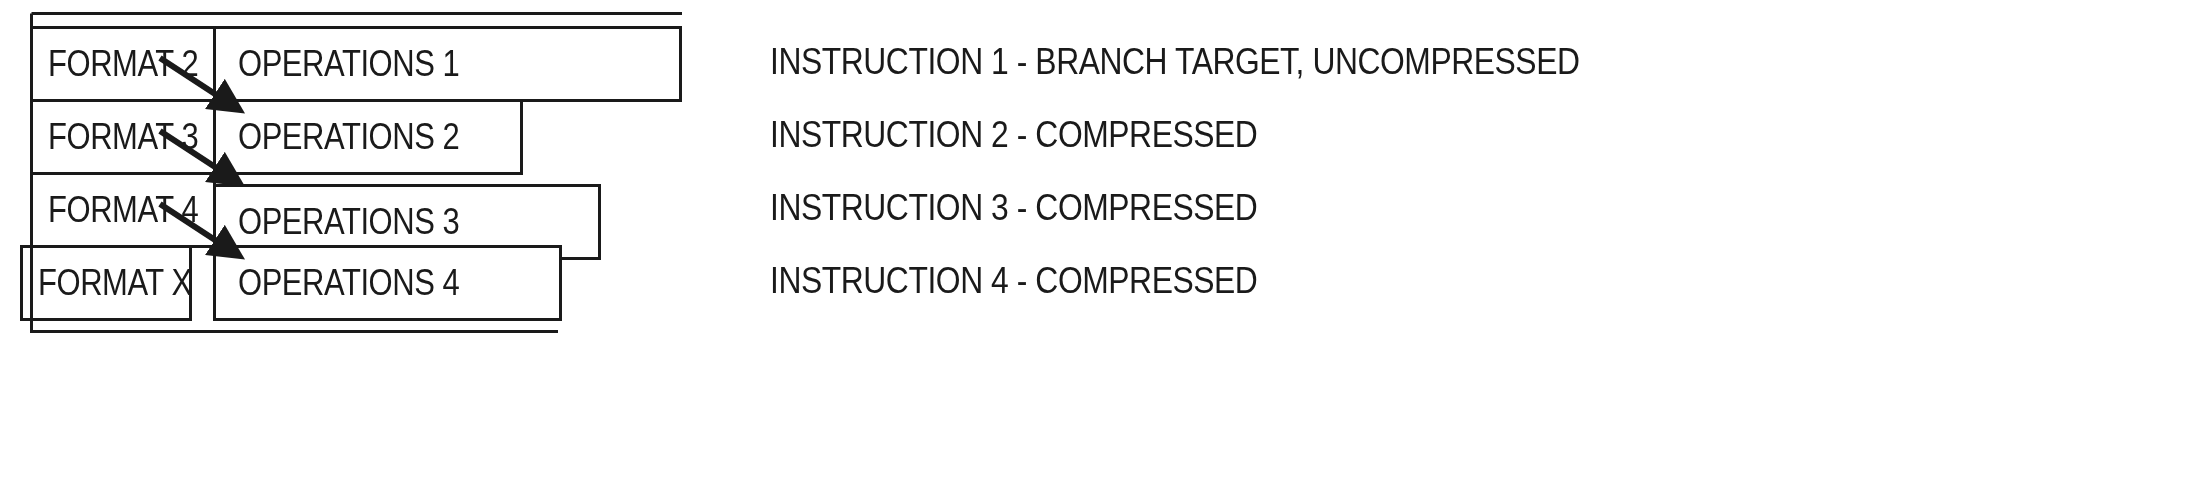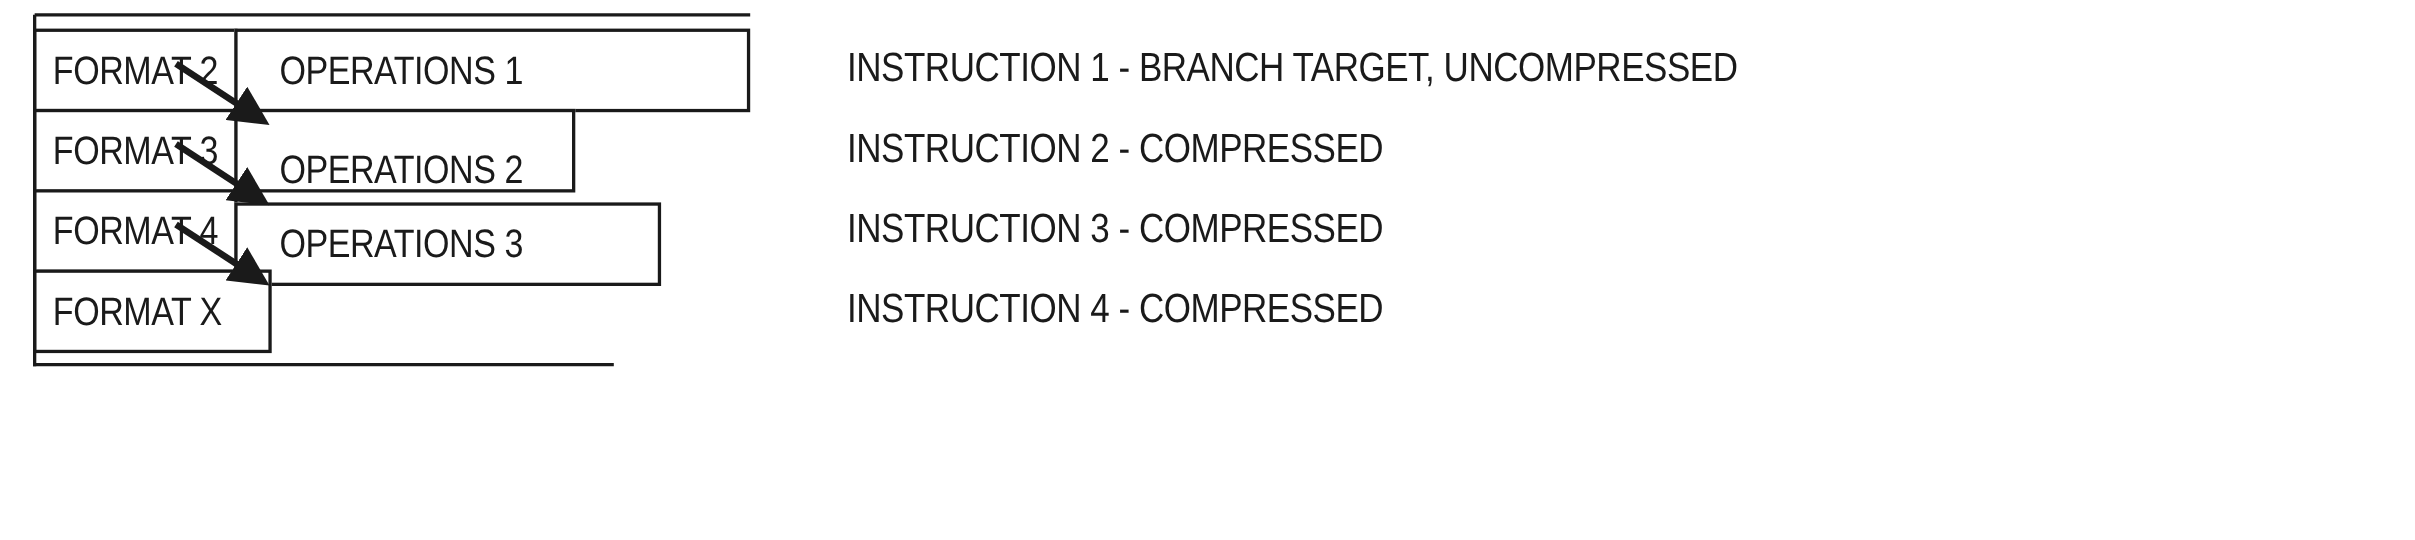--- a/index.html
+++ b/index.html
@@ -18,37 +18,37 @@
   }
   .box {
     position: absolute;
     box-sizing: border-box;
     border: 3px solid #1a1a1a;
     background: #ffffff;
     display: flex;
     align-items: center;
   }
   .format-cell { padding-left: 15px; }
-  .ops-cell    { padding-left: 38px; }
+  .ops-cell    { padding-left: 22px; }
   .cell-text {
     font-size: 36px;
     line-height: 1;
     white-space: nowrap;
     letter-spacing: -0.5px;
     transform: scaleX(0.86);
     transform-origin: left center;
   }
   
   .r1f { left: 30px;  top: 26px;  width: 186px; height: 76px; }
   .r1o { left: 213px; top: 26px;  width: 469px; height: 76px; }
   .r2f { left: 30px;  top: 99px;  width: 186px; height: 76px; }
-  .r2o { left: 213px; top: 99px;  width: 310px; height: 76px; align-items: flex-end; }
+  .r2o { left: 213px; top: 99px;  width: 310px; height: 76px; }
   .r3f { left: 30px;  top: 172px; width: 186px; height: 76px; }
   .r3o { left: 213px; top: 184px; width: 388px; height: 76px; }
-  .r4f { left: 30px;  top: 245px; width: 217px; height: 76px; }
+  .r4f { left: 20px;  top: 245px; width: 172px; height: 76px; }
   .r4o { left: 213px; top: 245px; width: 349px; height: 76px; }
 
   .instruction-label {
     position: absolute;
     left: 770px;
     font-size: 37px;
     line-height: 44px;
     white-space: nowrap;
     letter-spacing: -0.5px;
     transform: scaleX(0.86);
@@ -90,20 +90,23 @@
   <div class="box format-cell r3f">
     <span class="cell-text">FORMAT 4</span>
   </div>
   <div class="box ops-cell r3o">
     <span class="cell-text">OPERATIONS 3</span>
   </div>
 
   <div class="box format-cell r4f">
     <span class="cell-text">FORMAT X</span>
   </div>
+  <div class="box ops-cell r4o">
+    <span class="cell-text">OPERATIONS 4</span>
+  </div>
 
   <div class="instruction-label il1">INSTRUCTION 1 - BRANCH TARGET, UNCOMPRESSED</div>
   <div class="instruction-label il2">INSTRUCTION 2 - COMPRESSED</div>
   <div class="instruction-label il3">INSTRUCTION 3 - COMPRESSED</div>
   <div class="instruction-label il4">INSTRUCTION 4 - COMPRESSED</div>
 
   <svg class="overlay-svg" width="2195" height="491" viewBox="0 0 2195 491">
     <defs>
       <marker id="arrowhead" markerWidth="6" markerHeight="6" refX="4.6" refY="3" orient="auto">
         <path d="M0,0 L6,3 L0,6 Z" fill="#1a1a1a"></path>

